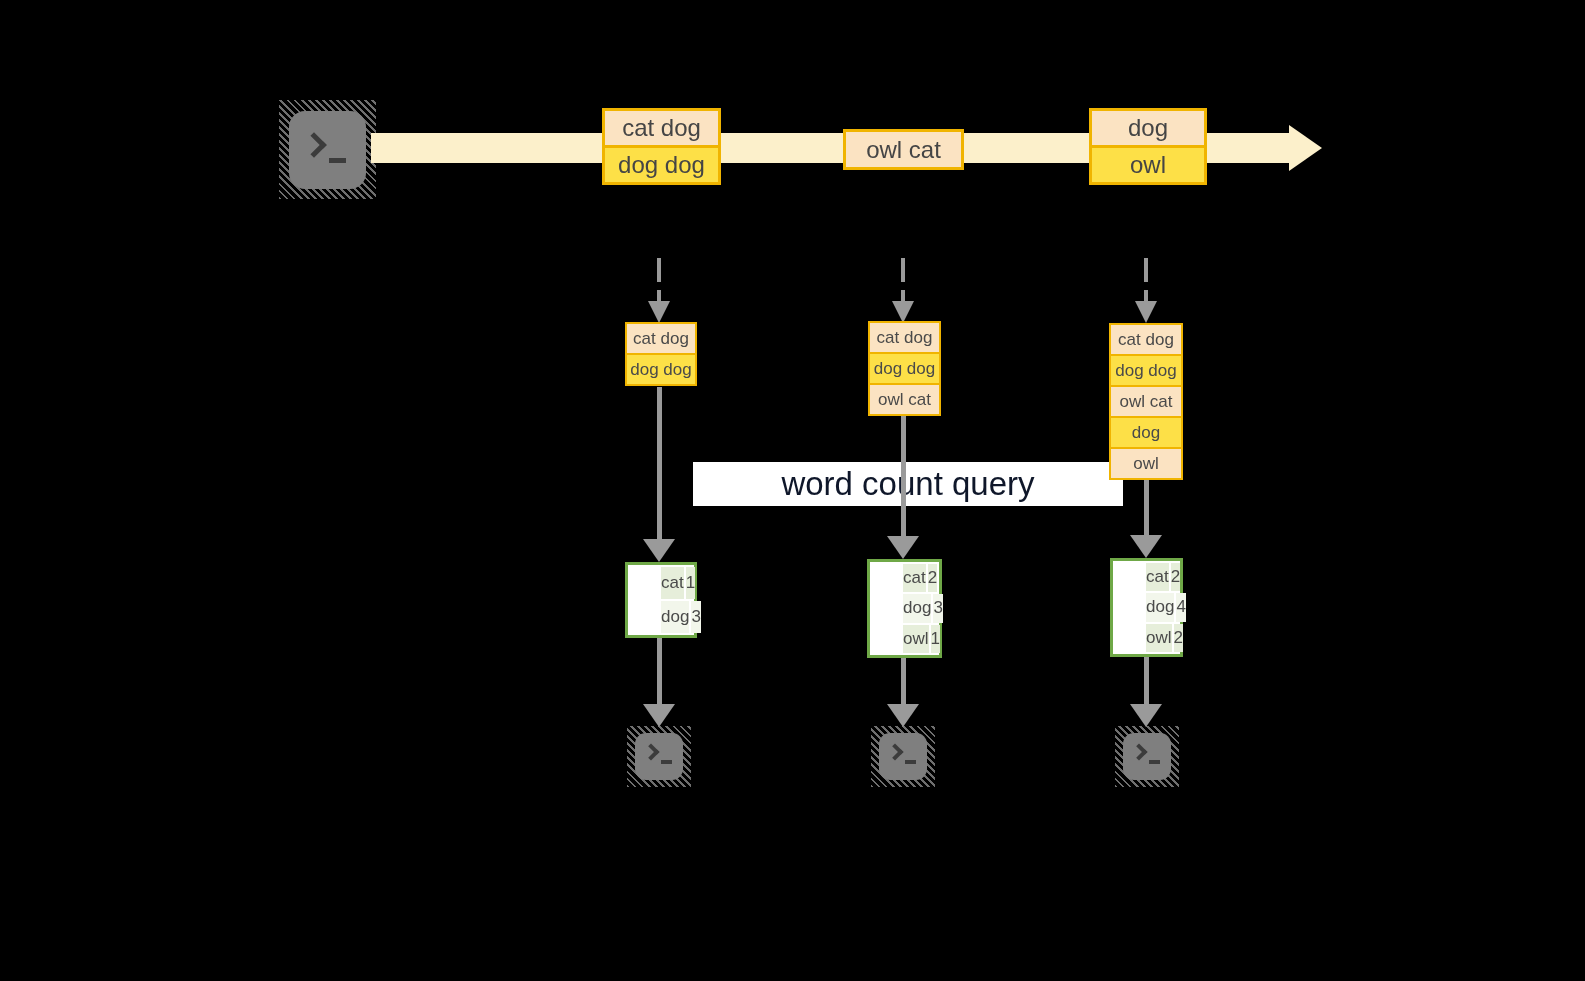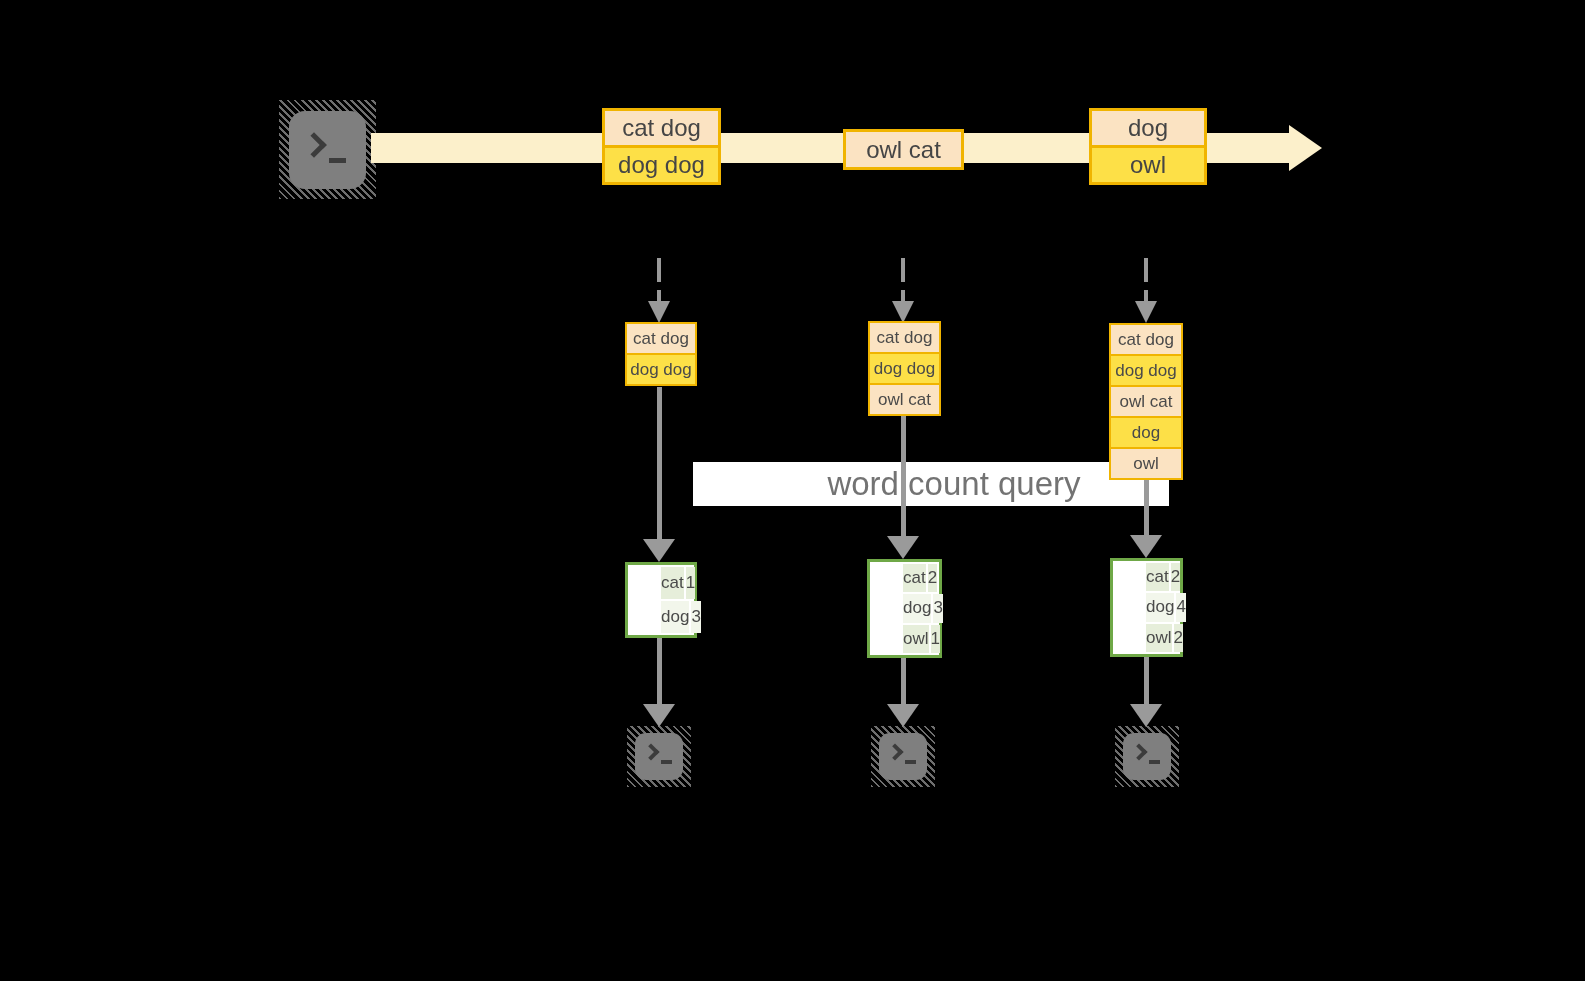--- a/index.html
+++ b/index.html
@@ -64,21 +64,21 @@
   }
   .sb-row:first-child{margin-top:0;}
   #buffer-1{left:625px;top:322px;width:72px;}
   #buffer-2{left:868px;top:321px;width:73px;}
   #buffer-3{left:1109px;top:323px;width:74px;z-index:3;}
 
   
   .banner{
     left:693px;top:462px;width:430px;height:44px;background:#ffffff;z-index:1;
     display:flex;align-items:center;justify-content:center;
-    color:#737373;font-size:33px;padding-left:46px;
+    color:#0f172a;font-size:33px;
   }
 
   
   .aline{width:5px;background:#9a9a9a;z-index:2;}
   .ahead{width:0;height:0;border-left:16px solid transparent;border-right:16px solid transparent;border-top:23px solid #9a9a9a;z-index:2;}
   #a1-l{left:657px;top:387px;height:152px;} #a1-h{left:643px;top:539px;}
   #a2-l{left:901px;top:416px;height:120px;} #a2-h{left:887px;top:536px;}
   #a3-l{left:1144px;top:478px;height:57px;} #a3-h{left:1130px;top:535px;}
   #b1-l{left:657px;top:638px;height:66px;}  #b1-h{left:643px;top:704px;}
   #b2-l{left:901px;top:658px;height:46px;}  #b2-h{left:887px;top:704px;}

